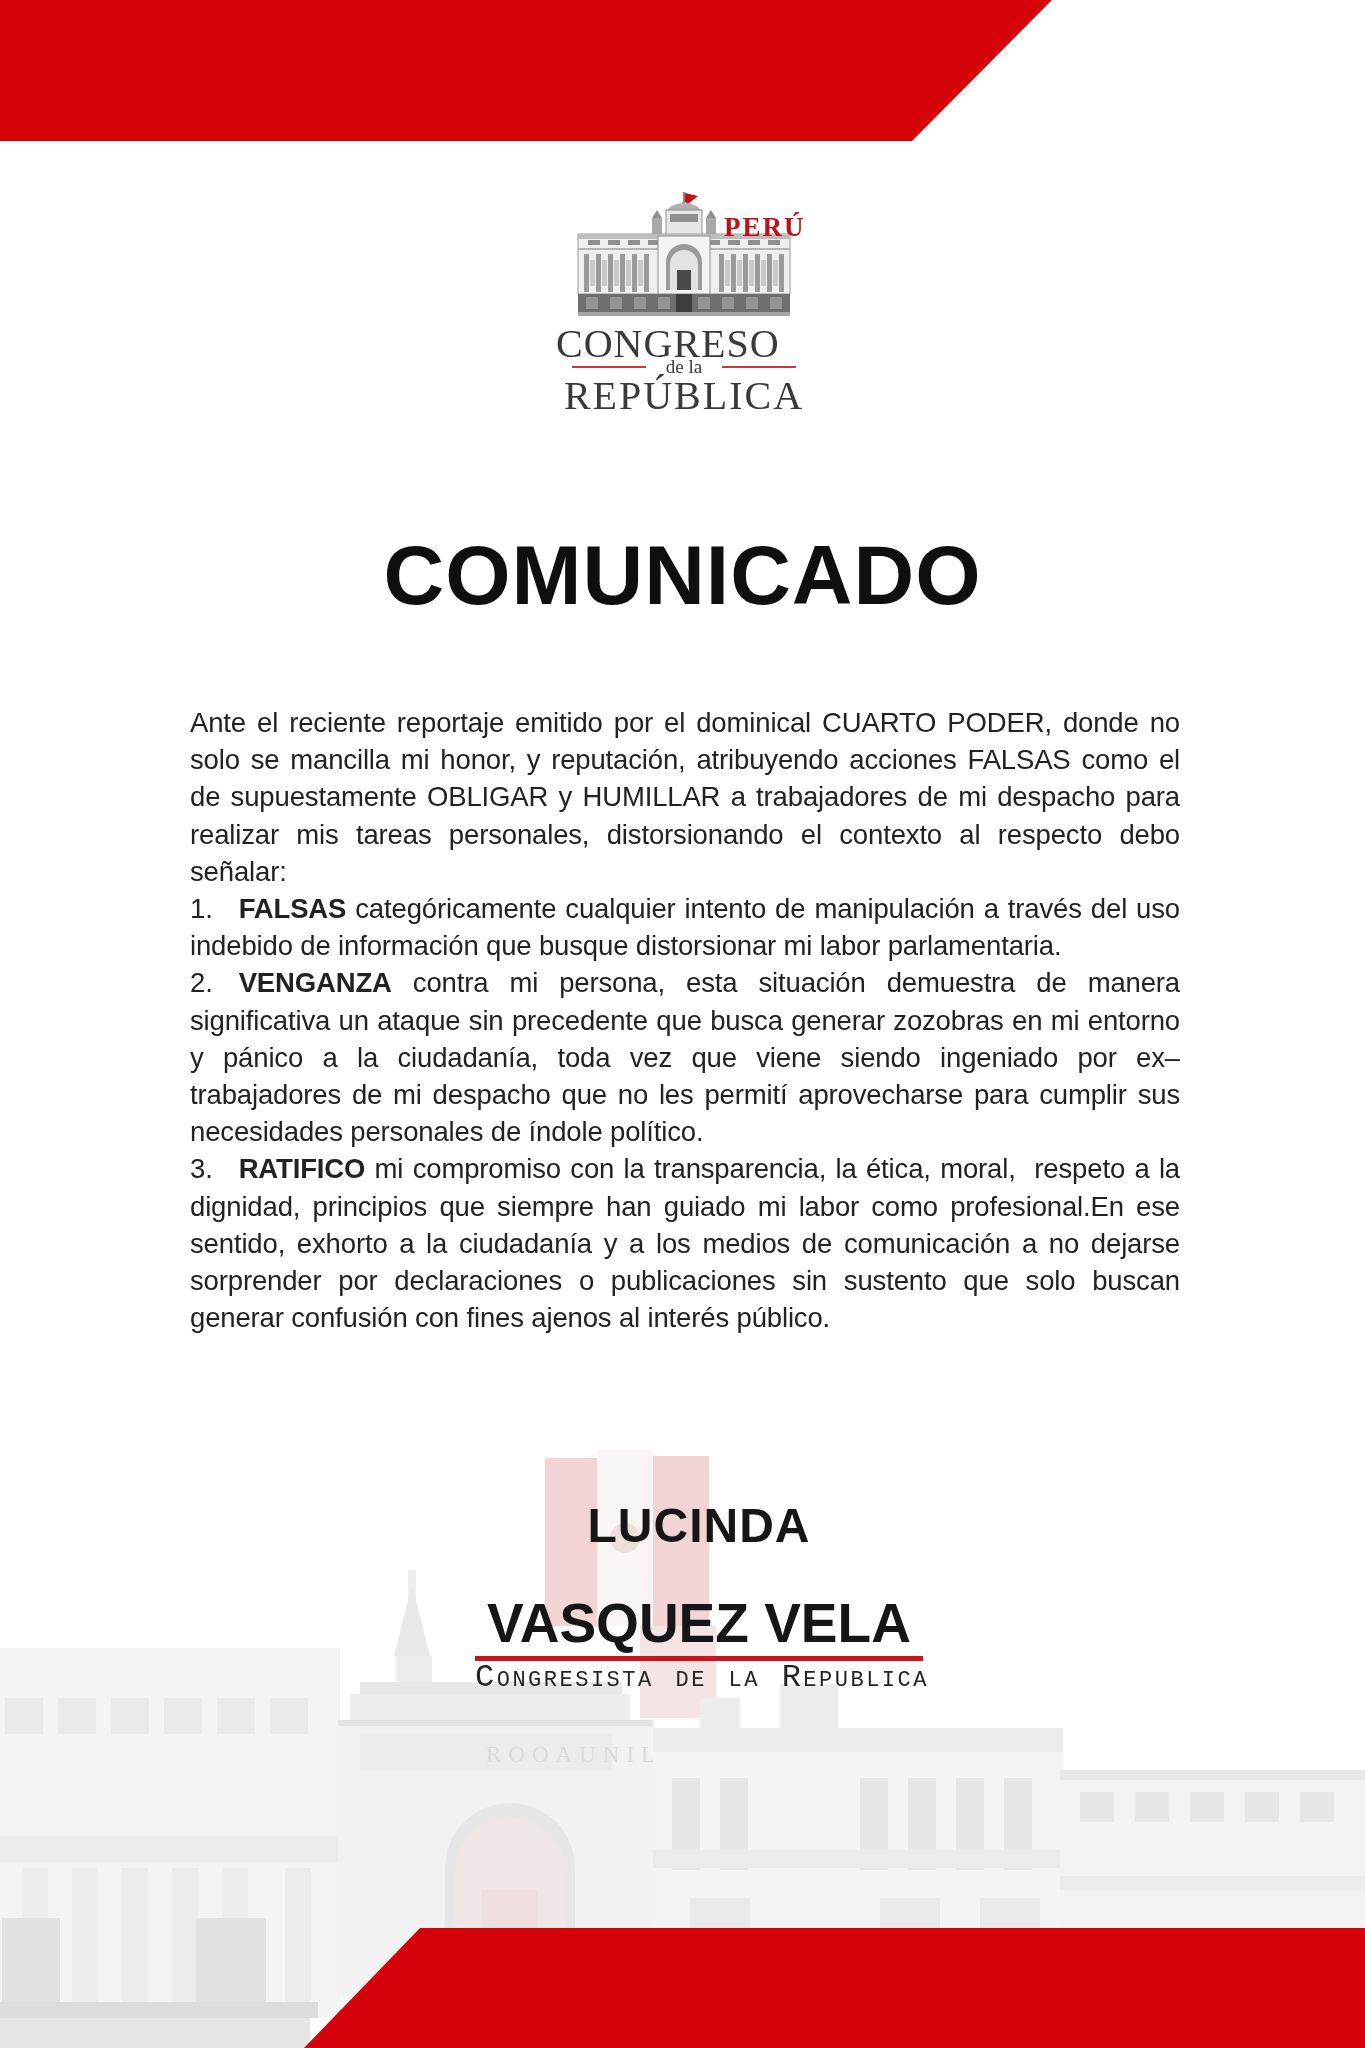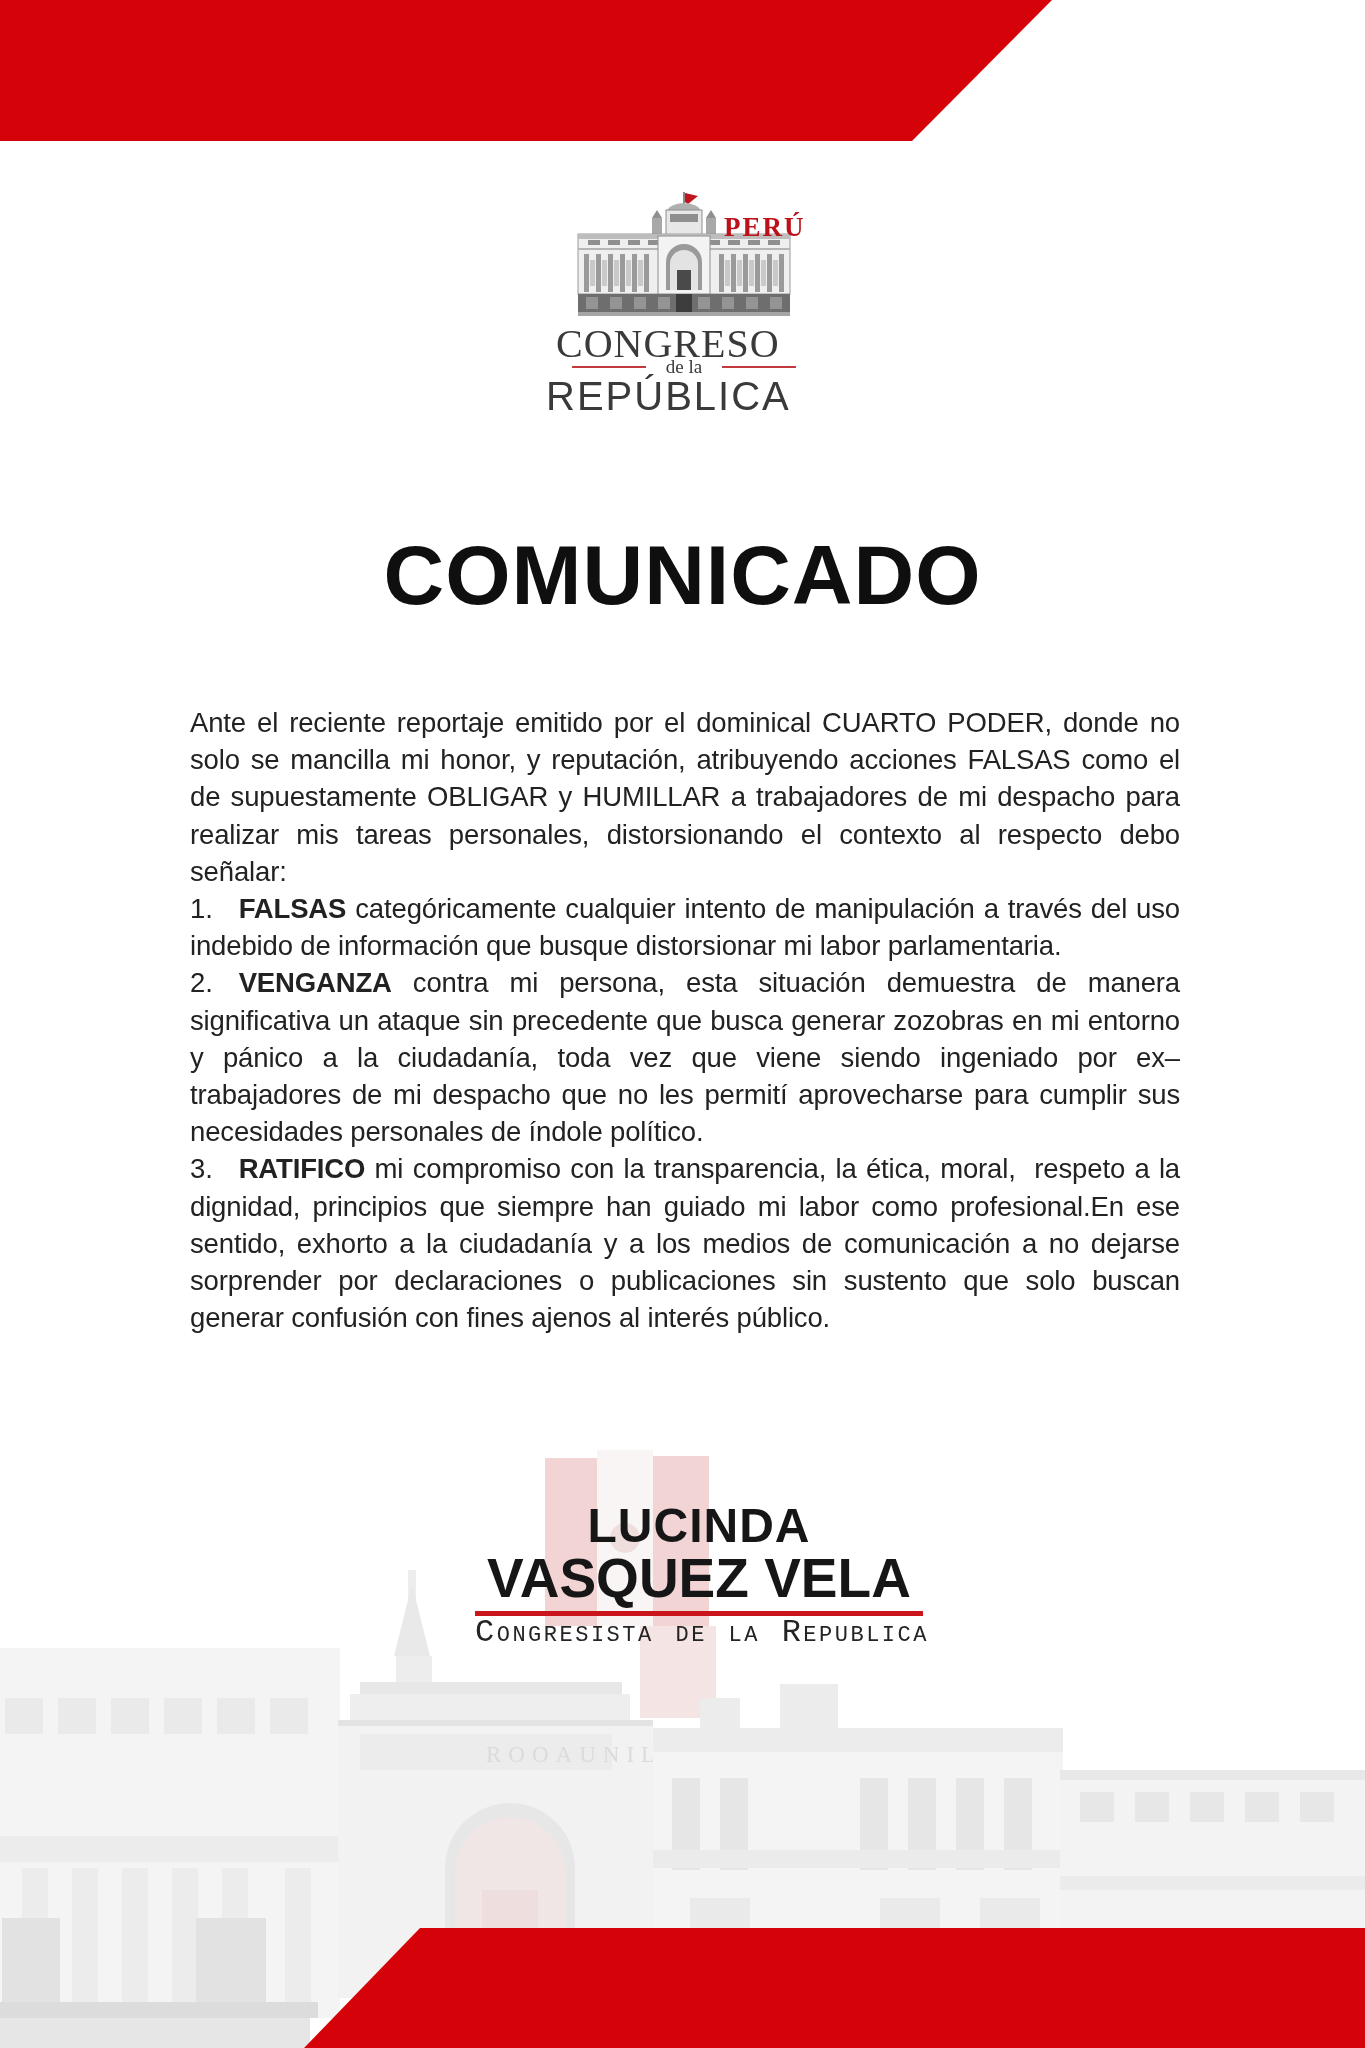--- a/index.html
+++ b/index.html
@@ -35,22 +35,22 @@
     font-family:"Liberation Serif",serif;font-size:40px;line-height:40px;
     color:#3a3a3a;letter-spacing:1px;
   }
   .logo-dela{
     position:absolute;left:556px;top:356px;width:256px;
     display:flex;align-items:center;justify-content:center;gap:20px;
     font-family:"Liberation Serif",serif;font-size:19px;color:#3a3a3a;
   }
   .logo-dela .rule{width:74px;height:2px;background:#c03a3e;}
   .logo-republica{
-    position:absolute;left:546px;top:376px;width:276px;
-    font-family:Liberation Sans, sans-serif;font-size:40px;line-height:40px;
+    position:absolute;left:546px;top:376px;width:276px;text-align:center;
+    font-family:Liberation Serif, serif;font-size:40px;line-height:40px;
     color:#3a3a3a;letter-spacing:2px;
   }
   
   .doc-title{
     position:absolute;left:0;top:532px;width:1365px;text-align:center;
     font-size:84px;line-height:86px;font-weight:700;letter-spacing:1px;
     color:#0f0f0f;z-index:2;
   }
   
   .body-text{
@@ -67,20 +67,21 @@
   .signature{
     position:absolute;left:475px;top:1502px;width:448px;text-align:center;z-index:2;
   }
   .sig-first{
     font-size:48px;line-height:48px;font-weight:700;color:#161616;
     letter-spacing:1px;white-space:nowrap;
   }
   .sig-last{
     font-size:55px;line-height:56px;font-weight:700;color:#161616;
     white-space:nowrap;
+    margin-top:45px;
   }
   .sig-rule{height:5px;background:#c9151b;margin-top:5px;}
   .sig-role{
     font-family:Liberation Mono, monospace;font-variant:small-caps;
     font-size:32px;line-height:34px;letter-spacing:2.5px;color:#242424;
     white-space:nowrap;
   }
 </style>
 </head>
 <body>

